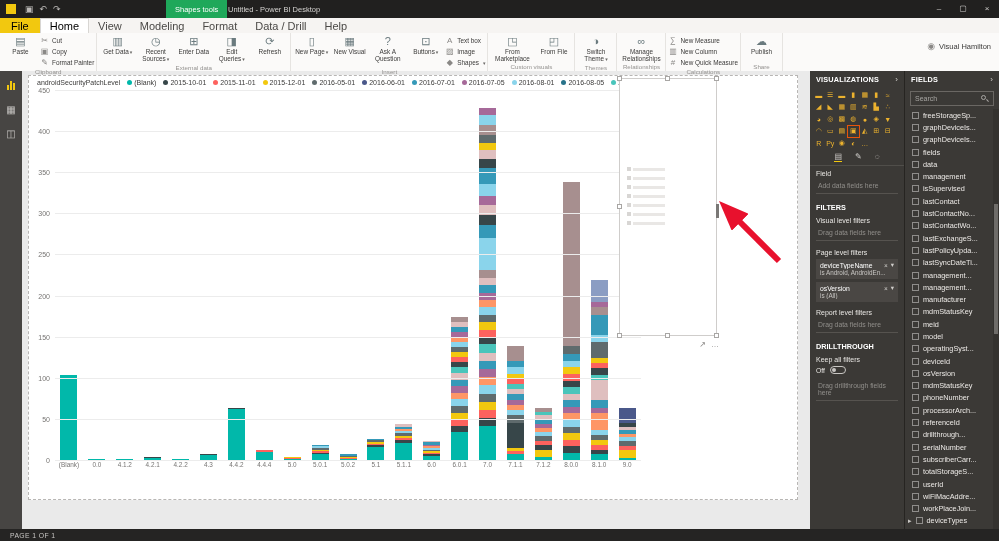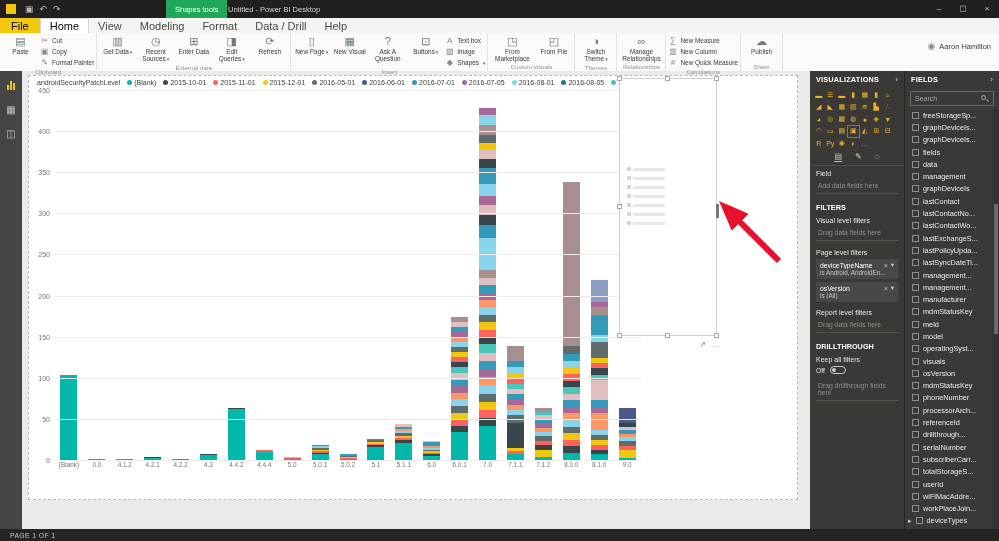--- a/index.html
+++ b/index.html
@@ -290,21 +290,21 @@
         <div class="bigbtn">
           <span class="ic-lg">☁</span>
           <span>Publish</span>
         </div>
       </div>
       <div class="rlabel">Share</div>
     </div>
   </div>
   <div class="ribbon-user">
     <span class="user-ic">◉</span>
-    <span>Aaron Hamilton</span>
+    <span>Visual Hamilton</span>
   </div>
 </div>
 
 <div class="main">
   <div class="viewnav">
     <div class="vn-item active">
       <span class="rbars">
           <i style="height:5px"></i>
           <i style="height:9px"></i>
           <i style="height:7px"></i>
@@ -866,21 +866,21 @@
         <div class="field-row">
           <span class="fcheck"></span>
           <span>data</span>
         </div>
         <div class="field-row">
           <span class="fcheck"></span>
           <span>management</span>
         </div>
         <div class="field-row">
           <span class="fcheck"></span>
-          <span>graphDeviceIs</span>
+          <span>isSupervised</span>
         </div>
         <div class="field-row">
           <span class="fcheck"></span>
           <span>lastContact</span>
         </div>
         <div class="field-row">
           <span class="fcheck"></span>
           <span>lastContactNo...</span>
         </div>
         <div class="field-row">
@@ -922,21 +922,21 @@
         <div class="field-row">
           <span class="fcheck"></span>
           <span>model</span>
         </div>
         <div class="field-row">
           <span class="fcheck"></span>
           <span>operatingSyst...</span>
         </div>
         <div class="field-row">
           <span class="fcheck"></span>
-          <span>visuals</span>
+          <span>deviceId</span>
         </div>
         <div class="field-row">
           <span class="fcheck"></span>
           <span>osVersion</span>
         </div>
         <div class="field-row">
           <span class="fcheck"></span>
           <span>mdmStatusKey</span>
         </div>
         <div class="field-row">

